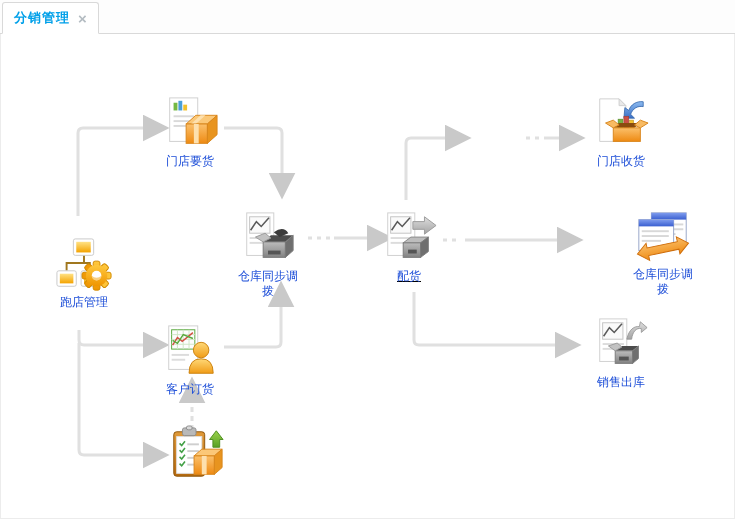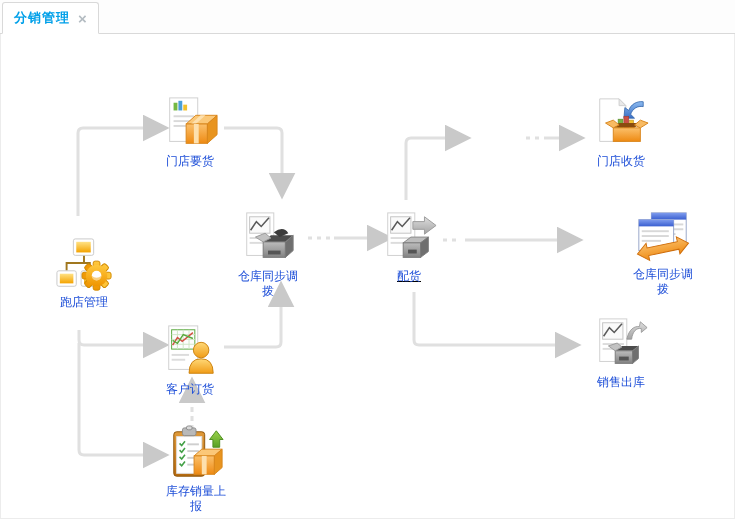--- a/index.html
+++ b/index.html
@@ -313,17 +313,16 @@
             <rect x="21" y="33" width="12" height="2"></rect>
             <rect x="21" y="40" width="9" height="2"></rect>
           </g>
           <polygon points="44,15 51,6 58,15 54.5,15 54.5,23 47.5,23 47.5,15" fill="url(#greenGrad)" stroke="#4e8f1f"></polygon>
           <polygon points="28,32 36,25 57,25 49,32" fill="#fbc878" stroke="#d9861c"></polygon>
           <rect x="28" y="32" width="21" height="19" fill="url(#orangeGrad)" stroke="#d9861c"></rect>
           <polygon points="49,32 57,25 57,44 49,51" fill="#e8941f" stroke="#d9861c"></polygon>
           <rect x="36" y="32" width="5" height="19" fill="#fde0ae"></rect>
         </svg>
       </span>
-      <div class="label">库存销量上报</div>
     </div>
 
   </div>
 </div>
 
 </body></html>

